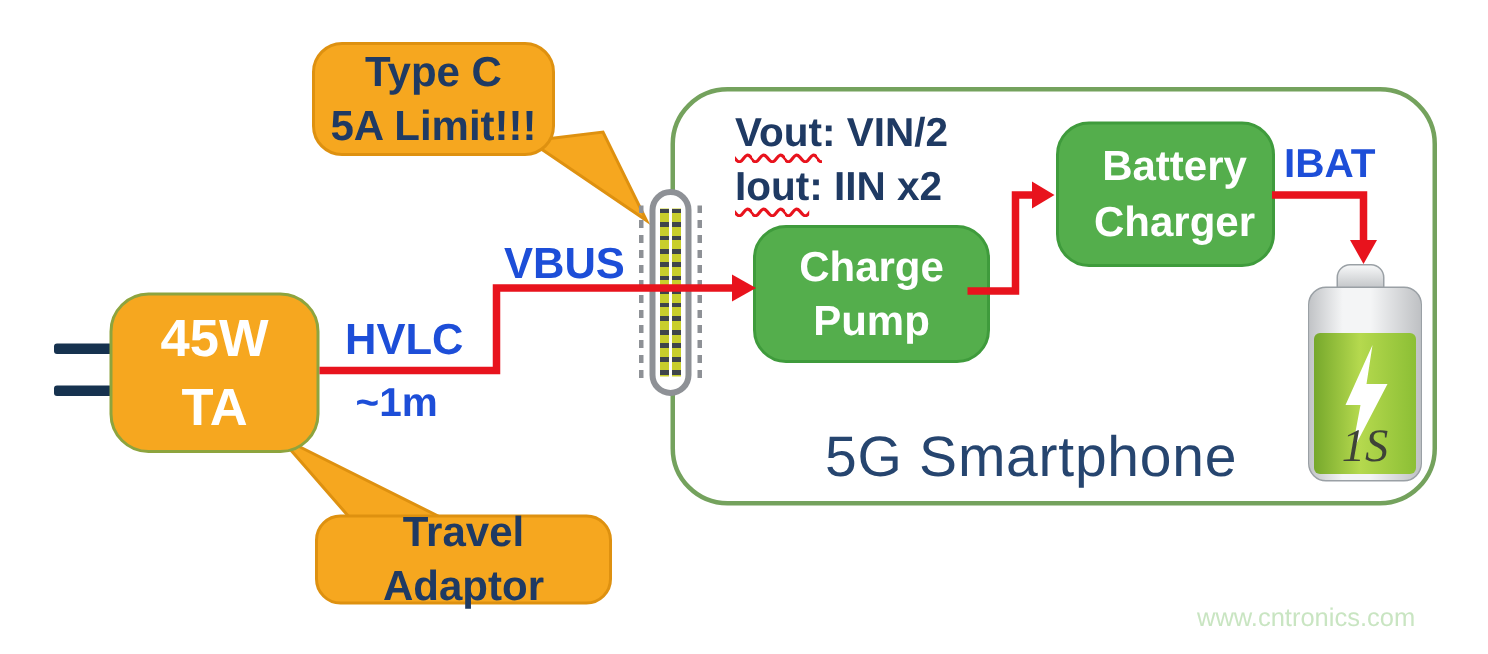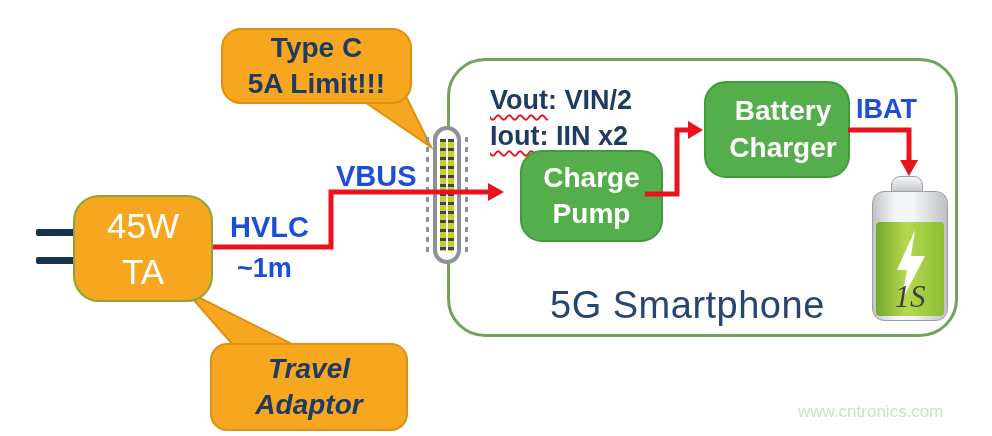--- a/index.html
+++ b/index.html
@@ -15,47 +15,47 @@
   #connector{z-index:4;}
   #wires-svg{z-index:5;pointer-events:none;}
   .lvl6{z-index:6;}
 
   
   .prong{background:#16324F;height:7px;width:39px;border-radius:2px;}
   #ta-box{
     left:73px;top:195px;width:140px;height:107px;
     background:#F6A71F;border:2px solid #8DA43E;border-radius:26px;
     display:flex;flex-direction:column;align-items:center;justify-content:center;
-    color:#ffffff;font-weight:normal;font-size:35px;line-height:1.3;box-sizing:border-box;
+    color:#ffffff;font-weight:bold;font-size:35px;line-height:1.3;box-sizing:border-box;
   }
   .bubble{
     background:#F6A71F;border:2px solid #DE9110;border-radius:20px;
     display:flex;flex-direction:column;align-items:center;justify-content:center;
     color:#1F3A63;font-weight:bold;font-size:28px;line-height:1.28;box-sizing:border-box;
   }
-  #bubble-type-c{left:221px;top:28px;width:191px;height:76px;}
-  #bubble-travel{left:210px;top:343px;width:198px;height:88px;border-radius:17px;font-style:italic;}
+  #bubble-type-c{left:208px;top:28px;width:162px;height:76px;}
+  #bubble-travel{left:210px;top:343px;width:198px;height:60px;border-radius:17px;}
   #phone-box{
     left:447px;top:58px;width:511px;height:279px;
     border:3px solid #74A25D;border-radius:38px;background:transparent;box-sizing:border-box;
   }
   .green-box{
     background:#54AE4C;border:2px solid #3F9B3C;border-radius:22px;
     display:flex;flex-direction:column;align-items:center;justify-content:center;
     color:#ffffff;font-weight:bold;font-size:28px;line-height:1.3;box-sizing:border-box;
   }
-  #charge-pump{left:520px;top:150px;width:143px;height:92px;}
+  #charge-pump{left:502px;top:150px;width:158px;height:92px;}
   #battery-charger{left:704px;top:81px;width:146px;height:97px;padding-left:12px;}
 
   .navy-label{color:#1d4ed8;font-weight:bold;white-space:nowrap;}
   #label-hvlc{left:230px;top:211px;font-size:29px;}
   #label-1m{left:237px;top:253px;font-size:27px;}
   #label-vbus{left:336px;top:160px;font-size:29px;}
   #label-ibat{left:856px;top:94px;font-size:27px;}
-  .spec-line{color:#1F3A63;font-weight:bold;font-size:27px;white-space:nowrap;margin-top:12px;}
+  .spec-line{color:#1F3A63;font-weight:bold;font-size:27px;white-space:nowrap;}
   #spec-vout{left:490px;top:73px;}
   #spec-iout{left:490px;top:109px;}
   .wavy{
     text-decoration-line:underline;text-decoration-style:wavy;
     text-decoration-color:#E8131D;text-decoration-thickness:2px;text-underline-offset:5px;
   }
   #phone-title{left:550px;top:284px;color:#26456F;font-size:38px;font-weight:500;letter-spacing:0.5px;white-space:nowrap;}
   #watermark{left:798px;top:402px;color:#C9E5C2;font-size:17px;white-space:nowrap;}
 
   

